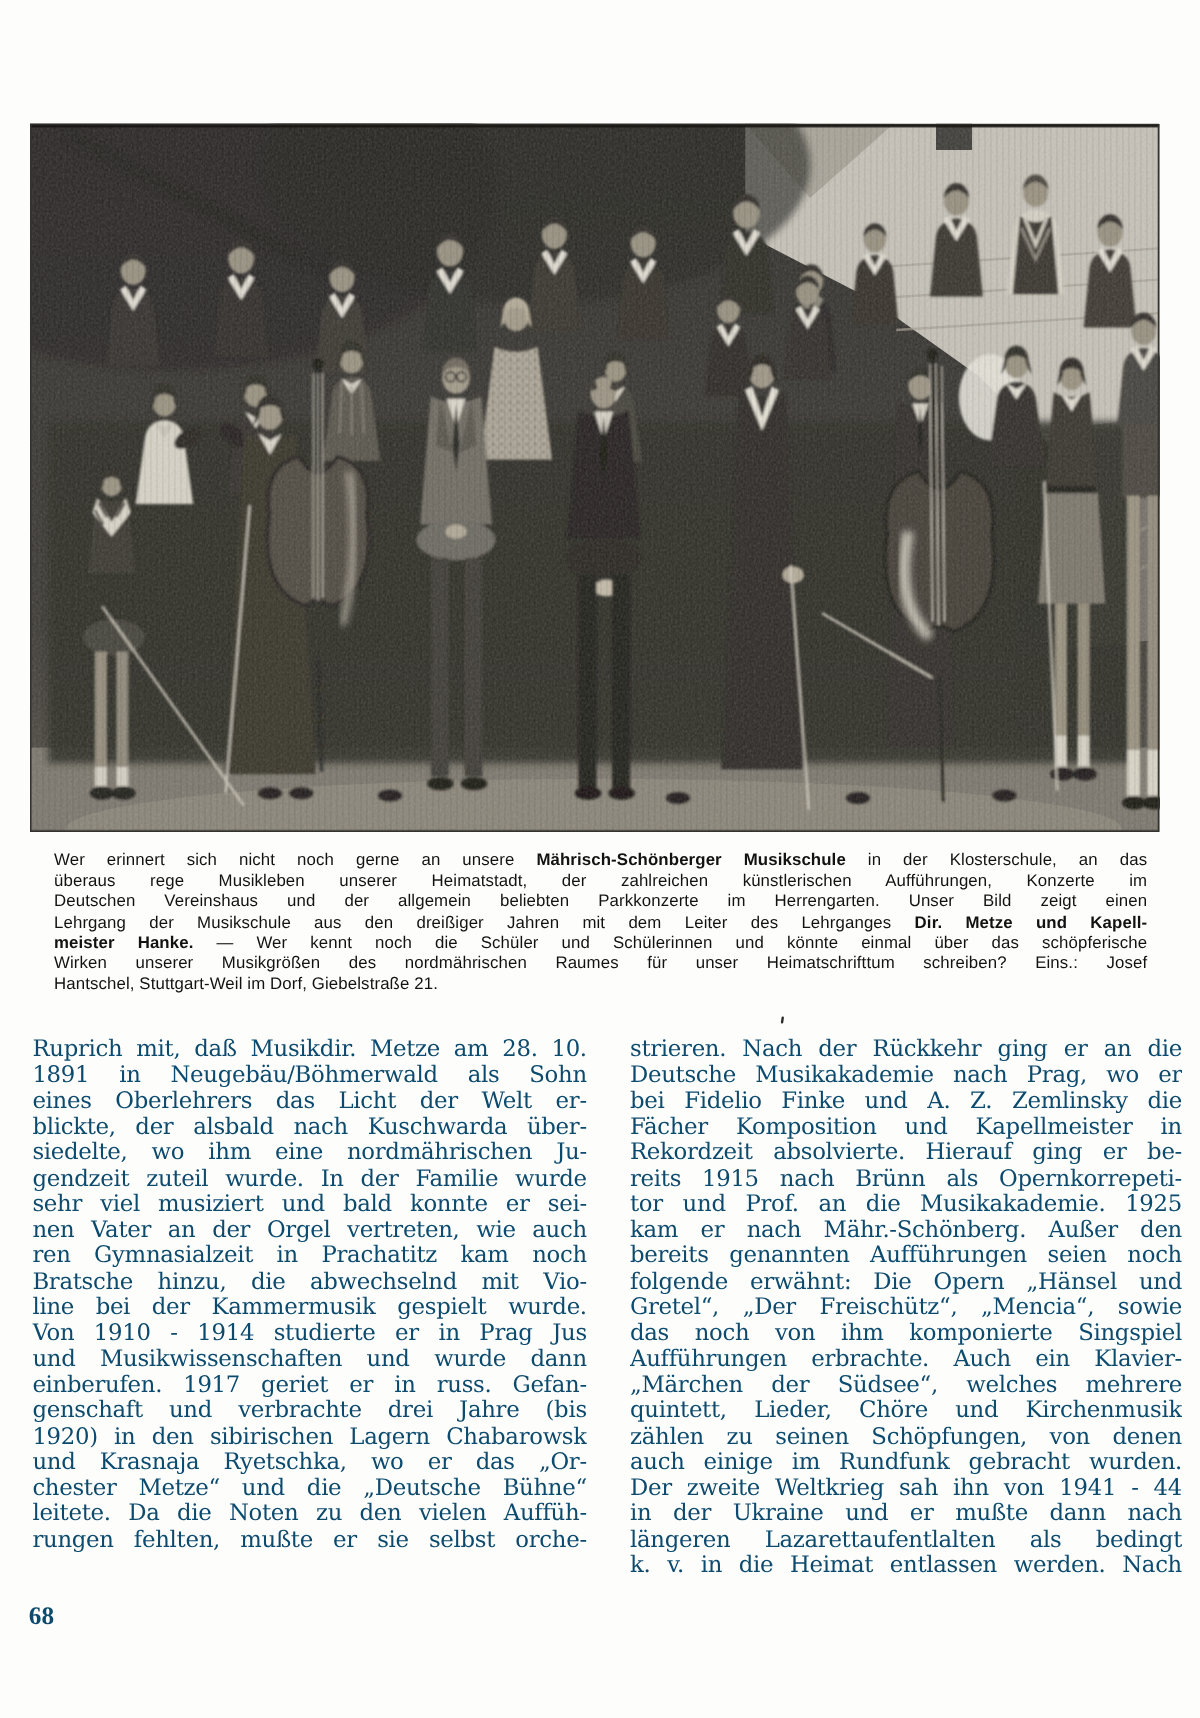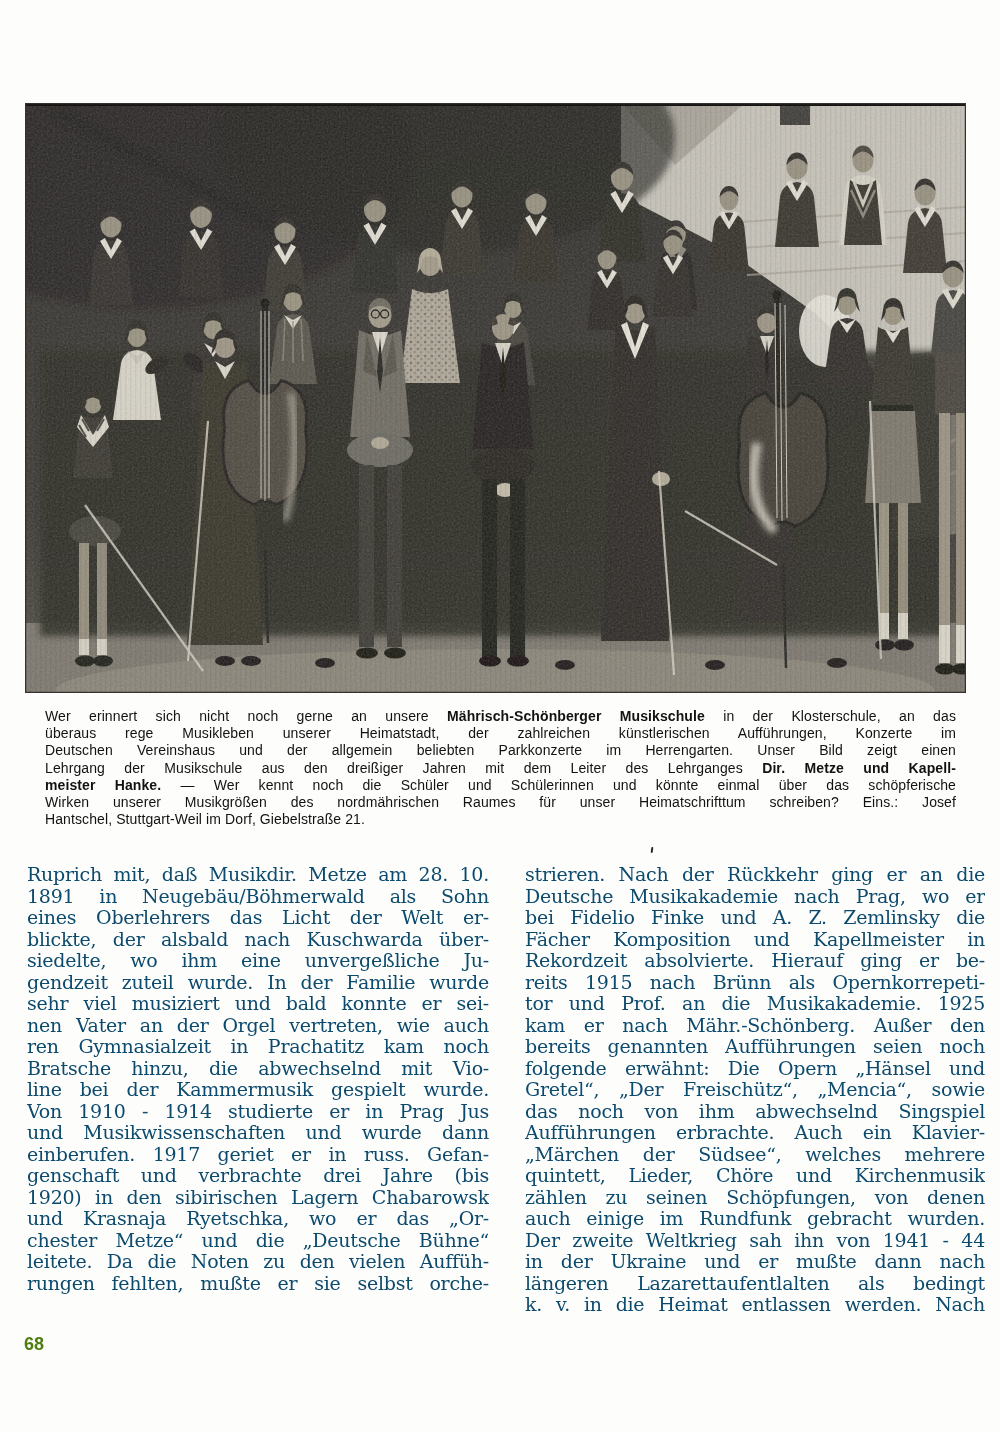--- a/index.html
+++ b/index.html
@@ -11,22 +11,22 @@
            font-family:"Liberation Sans",sans-serif;font-size:14px;line-height:17.2px;
            color:#121212;font-weight:400;letter-spacing:.1px;}
   .caption-line{text-align:justify;text-align-last:justify;white-space:normal;}
   .caption-line.last{text-align-last:left;}
   .caption b{font-weight:700;}
   .col{position:absolute;top:864px;font-family:"DejaVu Serif",serif;font-size:19px;
        line-height:21.5px;color:#0c4a6e;letter-spacing:-0.25px;}
   .col-left{left:27px;width:462px;}
   .col-right{left:513px;width:460px;margin-left:12px;}
   .line{text-align:justify;text-align-last:justify;white-space:nowrap;overflow:hidden;}
-  .pagenum{position:absolute;left:24px;top:1334px;font-family:Liberation Sans, sans-serif;
-           font-weight:700;font-size:18px;color:#4d7c0f;}
+  .pagenum{position:absolute;left:24px;top:1334px;font-family:Liberation Serif, serif;
+           font-weight:700;font-size:21px;color:#0c4a6e;}
   .speck{position:absolute;left:651px;top:847px;width:2px;height:6px;background:#2a2a2a;border-radius:1px;transform:rotate(8deg);}
 </style>
 </head>
 <body>
 
 <div class="page">
 
   <div class="photo">
     <svg viewBox="0 0 941 590" preserveAspectRatio="none">
       <defs>
@@ -309,21 +309,21 @@
       <div class="caption-line last"><span>Hantschel, Stuttgart-Weil im Dorf, Giebelstraße 21.</span></div>
     </div>
 
   <div class="speck"></div>
 
   <div class="col col-left">
       <div class="line">Ruprich mit, daß Musikdir. Metze am 28. 10.</div>
       <div class="line">1891 in Neugebäu/Böhmerwald als Sohn</div>
       <div class="line">eines Oberlehrers das Licht der Welt er-</div>
       <div class="line">blickte, der alsbald nach Kuschwarda über-</div>
-      <div class="line">siedelte, wo ihm eine unvergeßliche Ju-</div>
+      <div class="line">siedelte, wo ihm eine nordmährischen Ju-</div>
       <div class="line">gendzeit zuteil wurde. In der Familie wurde</div>
       <div class="line">sehr viel musiziert und bald konnte er sei-</div>
       <div class="line">nen Vater an der Orgel vertreten, wie auch</div>
       <div class="line">ren Gymnasialzeit in Prachatitz kam noch</div>
       <div class="line">Bratsche hinzu, die abwechselnd mit Vio-</div>
       <div class="line">line bei der Kammermusik gespielt wurde.</div>
       <div class="line">Von 1910 - 1914 studierte er in Prag Jus</div>
       <div class="line">und Musikwissenschaften und wurde dann</div>
       <div class="line">einberufen. 1917 geriet er in russ. Gefan-</div>
       <div class="line">genschaft und verbrachte drei Jahre (bis</div>
@@ -338,21 +338,21 @@
       <div class="line">Deutsche Musikakademie nach Prag, wo er</div>
       <div class="line">bei Fidelio Finke und A. Z. Zemlinsky die</div>
       <div class="line">Fächer Komposition und Kapellmeister in</div>
       <div class="line">Rekordzeit absolvierte. Hierauf ging er be-</div>
       <div class="line">reits 1915 nach Brünn als Opernkorrepeti-</div>
       <div class="line">tor und Prof. an die Musikakademie. 1925</div>
       <div class="line">kam er nach Mähr.-Schönberg. Außer den</div>
       <div class="line">bereits genannten Aufführungen seien noch</div>
       <div class="line">folgende erwähnt: Die Opern „Hänsel und</div>
       <div class="line">Gretel“, „Der Freischütz“, „Mencia“, sowie</div>
-      <div class="line">das noch von ihm abwechselnd Singspiel</div>
+      <div class="line">das noch von ihm komponierte Singspiel</div>
       <div class="line">Aufführungen erbrachte. Auch ein Klavier-</div>
       <div class="line">„Märchen der Südsee“, welches mehrere</div>
       <div class="line">quintett, Lieder, Chöre und Kirchenmusik</div>
       <div class="line">zählen zu seinen Schöpfungen, von denen</div>
       <div class="line">auch einige im Rundfunk gebracht wurden.</div>
       <div class="line">Der zweite Weltkrieg sah ihn von 1941 - 44</div>
       <div class="line">in der Ukraine und er mußte dann nach</div>
       <div class="line">längeren Lazarettaufentlalten als bedingt</div>
       <div class="line">k. v. in die Heimat entlassen werden. Nach</div>
     </div>

